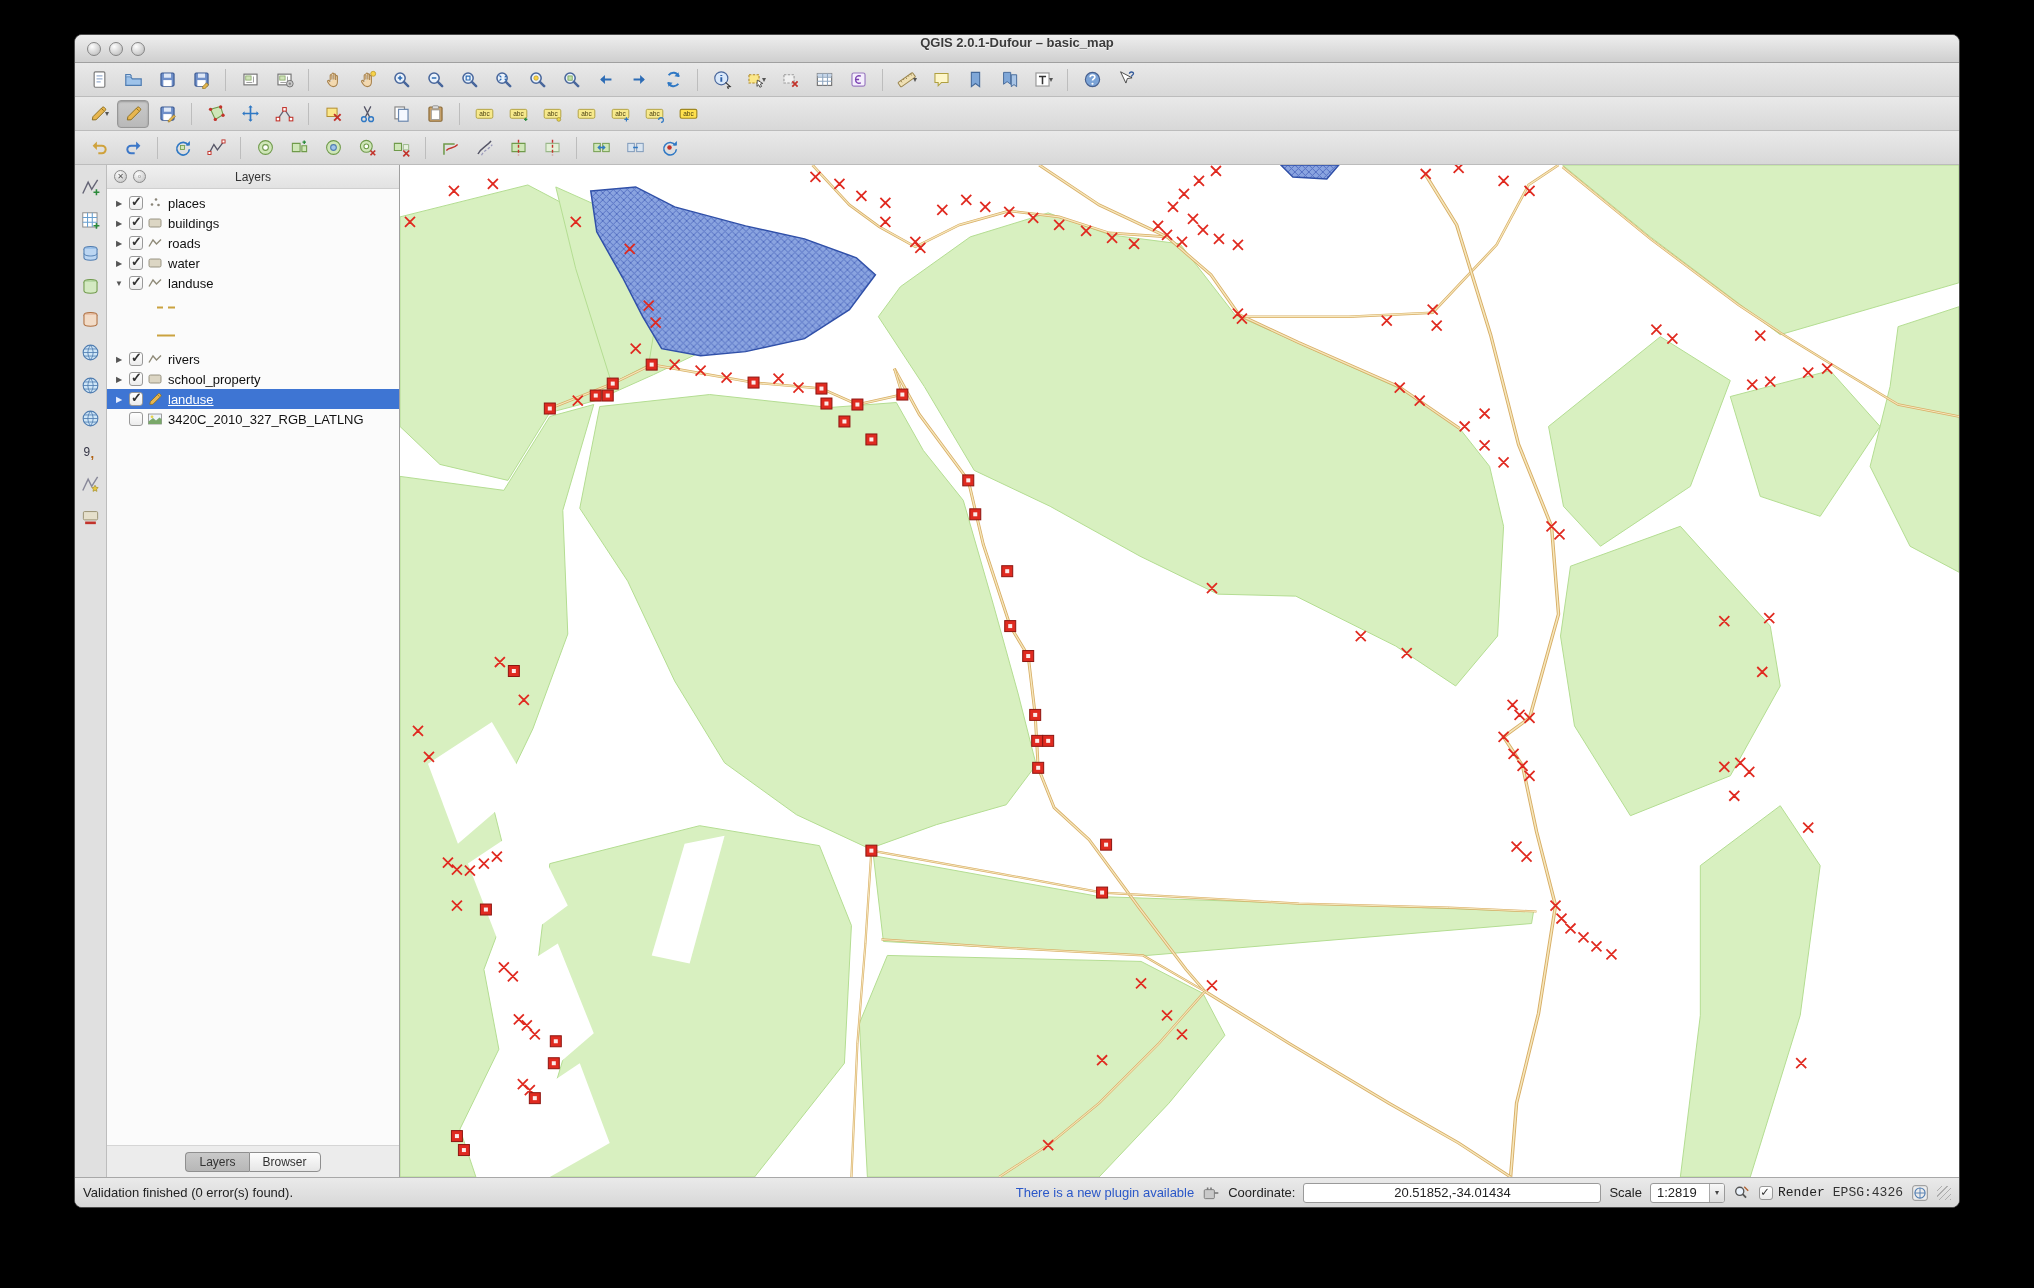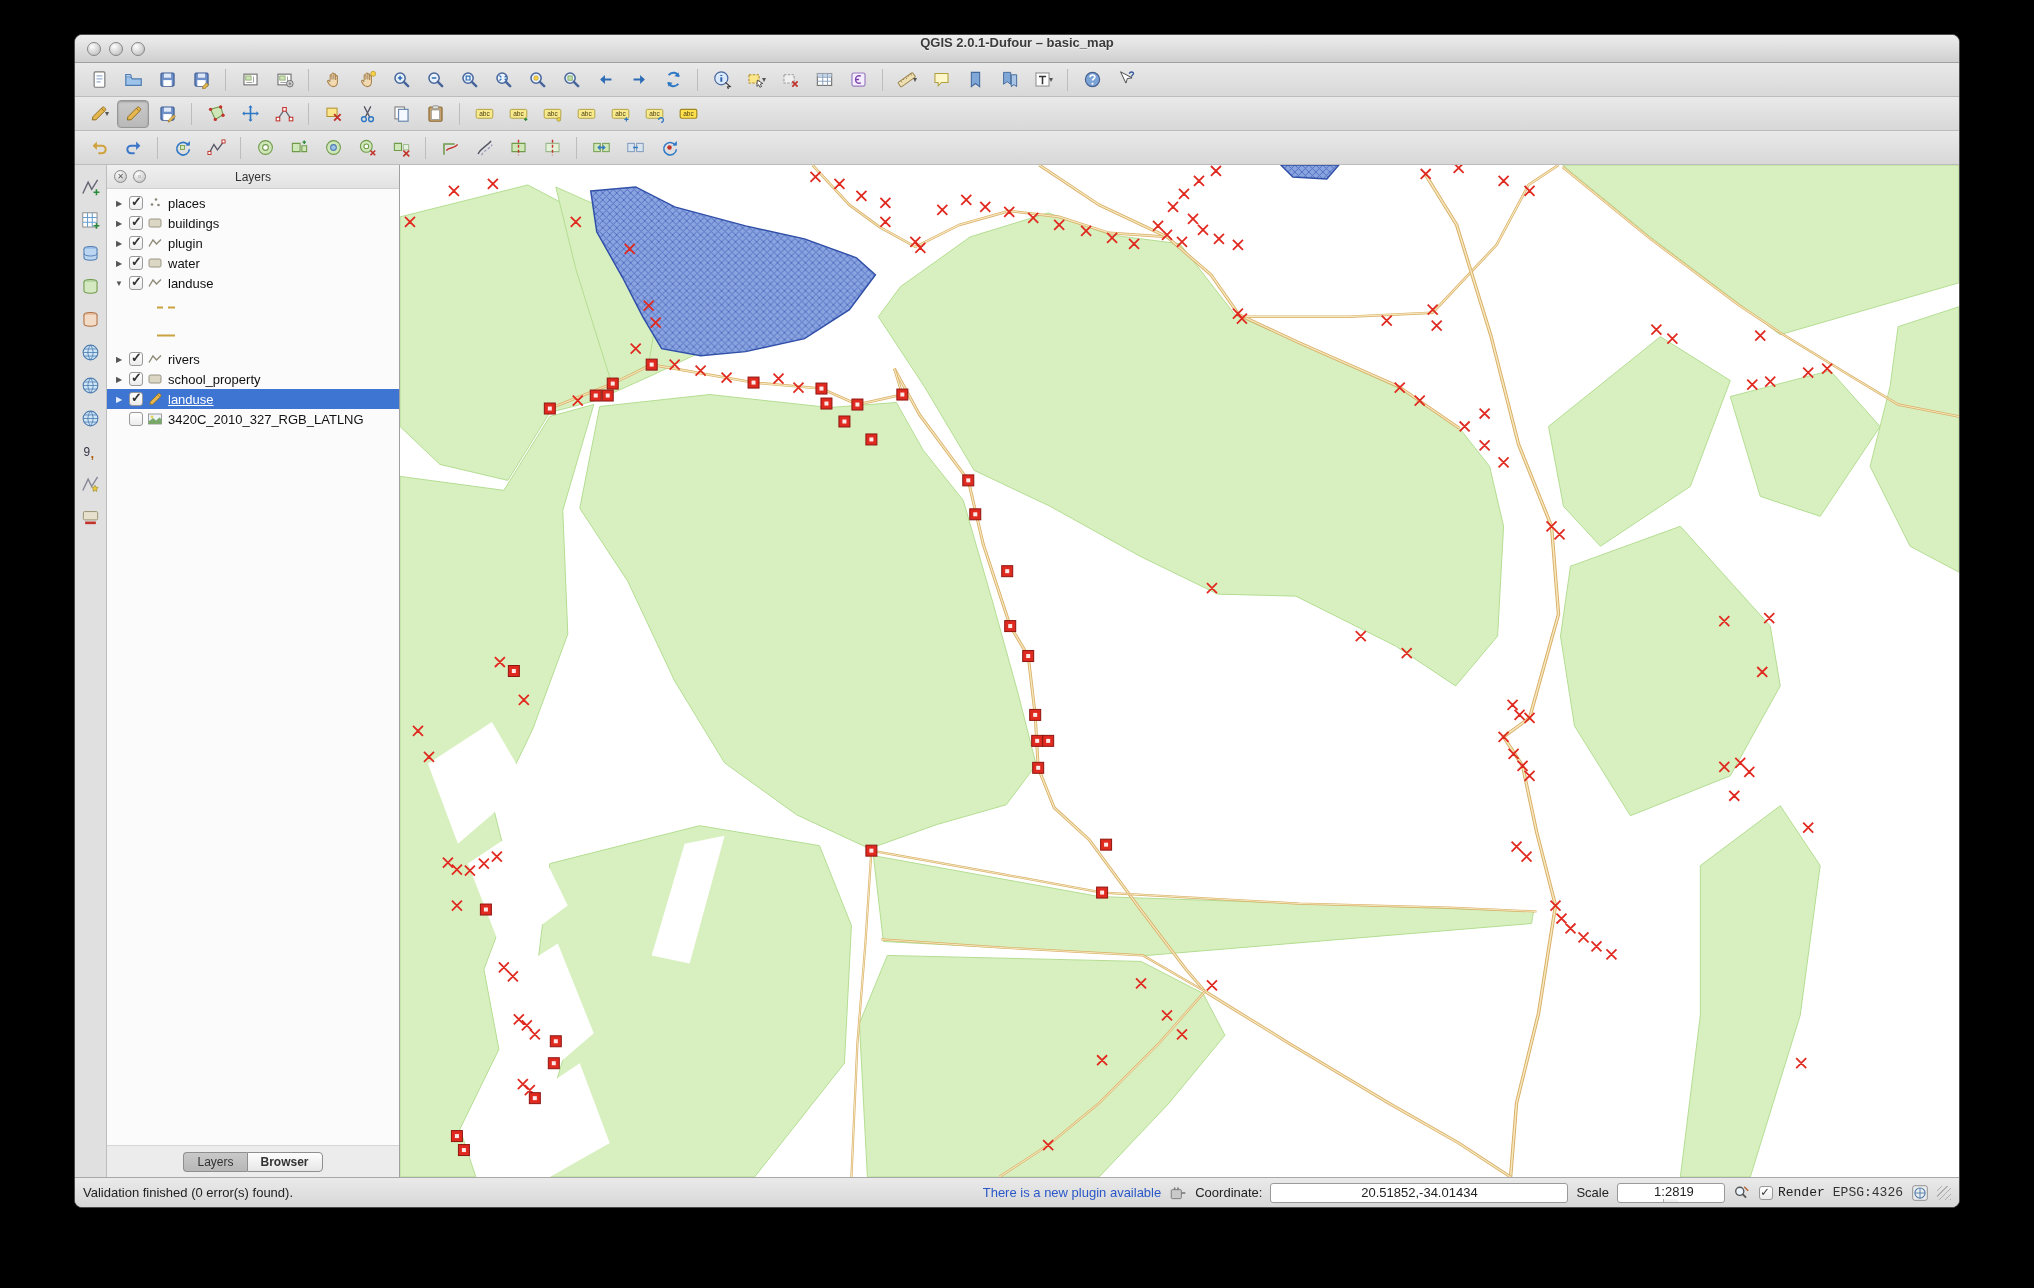--- a/index.html
+++ b/index.html
@@ -61,41 +61,41 @@
   .licon svg{ width:16px; height:16px; }
   .llabel.u{ text-decoration:underline; }
   .lsub{ height:28px; display:flex; align-items:center; padding-left:46px; }
   .lsub .sw{ width:26px; height:13px; }
 
   .ptabs{ height:32px; flex:0 0 32px; display:flex; align-items:center; justify-content:center;
     background:#ececec; border-top:1px solid #d5d5d5; }
   .ptab{ height:20px; padding:0 13px; font-size:12px; color:#333; border:1px solid #8f8f8f;
     background:linear-gradient(#fdfdfd,#e6e6e6); display:flex; align-items:center; }
   .ptab:first-child{ border-radius:4px 0 0 4px; border-right:none; }
-  .ptab:last-child{ border-radius:0 4px 4px 0;font-weight:bold; }
+  .ptab:last-child{ border-radius:0 4px 4px 0; }
   .ptab.active{ background:linear-gradient(#c9c9c9,#b7b7b7); }
 
   
   .mapc{ flex:1 1 auto; background:#fff; position:relative; overflow:hidden; }
   .mapc svg{ position:absolute; left:0; top:0; width:100%; height:100%; display:block; }
 
   
   .status{ height:30px; flex:0 0 30px; background:linear-gradient(#eaeaea,#d7d7d7);
     border-top:1px solid #a8a8a8; display:flex; align-items:center; padding:12px 8px;
     font-size:13px; color:#222; gap:8px; }
   .smsg{ white-space:nowrap; }
   .sspacer{ flex:1 1 auto; }
   .slink{ color:#2a57c8; white-space:nowrap; cursor:pointer; }
   .sico{ width:18px; height:18px; display:flex; }
   .sico svg{ width:18px; height:18px; }
   .coord-input{ width:298px; height:20px; border:1px solid #9a9a9a; border-radius:3px;
     text-align:center; font-size:13px; background:#fff; color:#222;
     font-family:"Liberation Sans",sans-serif; }
-  .scombo{ width:108px; height:20px; border:1px solid #9a9a9a; border-radius:3px; background:#fff;
-    display:flex; align-items:center; overflow:hidden;flex-direction:column; }
+  .scombo{ width:75px; height:20px; border:1px solid #9a9a9a; border-radius:3px; background:#fff;
+    display:flex; align-items:center; overflow:hidden; }
   .scombo .val{ flex:1; padding-left:6px; font-size:13px; }
   .scombo .arrow{ width:15px; height:100%; border-left:1px solid #aaa; font-size:8px; color:#444;
     background:linear-gradient(#f7f7f7,#dcdcdc); display:flex; align-items:center; justify-content:center; }
   .renderbox{ display:flex; align-items:center; gap:5px;font-family:Liberation Mono, monospace; }
   .crs{ color:#333; white-space:nowrap;font-family:Liberation Mono, monospace; }
   .grip{ width:14px; height:14px; background:
     repeating-linear-gradient(135deg, transparent 0 3px, #aeaeae 3px 4px); }
 </style>
 </head>
 <body>
@@ -648,21 +648,21 @@
             <span class="llabel">buildings</span>
           </div>
           <div class="lrow">
             <span class="tri">▶</span>
             <span class="cb checked"></span>
             <span class="licon">
               <svg viewBox="0 0 16 16">
                 <path d="M2 11.5L6 5l3.5 4L14 4.5" fill="none" stroke="#8f8a78" stroke-width="1.4"></path>
               </svg>
             </span>
-            <span class="llabel">plugin</span>
+            <span class="llabel">roads</span>
           </div>
           <div class="lrow">
             <span class="tri">▶</span>
             <span class="cb checked"></span>
             <span class="licon">
               <svg viewBox="0 0 16 16">
                 <rect x="2" y="4" width="12" height="8" rx="1.5" fill="#dcd6c4" stroke="#8f8a78" stroke-width="0.9"></rect>
               </svg>
             </span>
             <span class="llabel">water</span>

